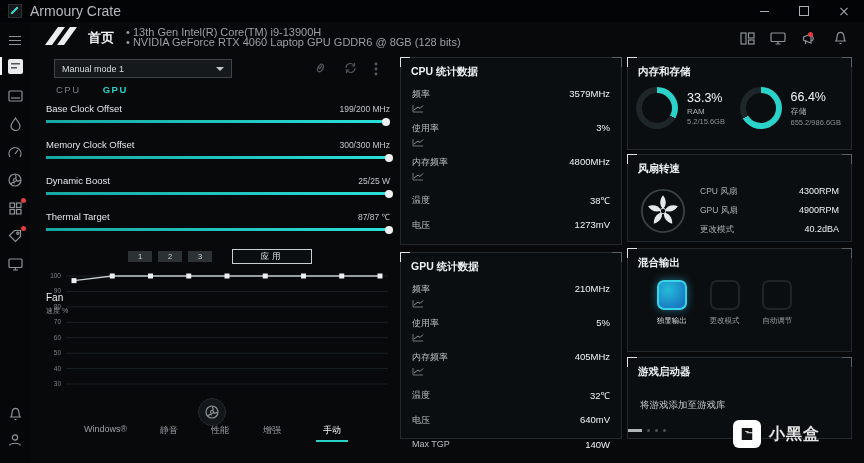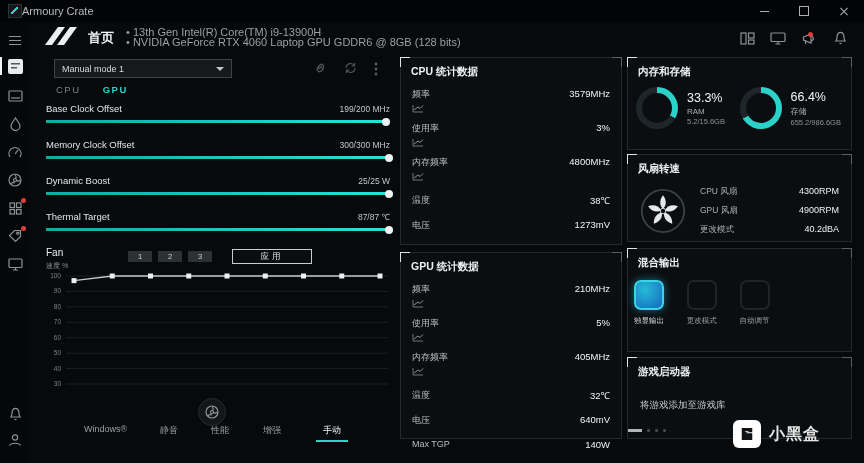--- a/index.html
+++ b/index.html
@@ -4,21 +4,21 @@
 <style>
   html,body{margin:0;padding:0;background:#000;}
   .screen{position:relative;width:864px;height:463px;background:#07090b;overflow:hidden;
           font-family:"Liberation Sans",sans-serif;color:#d3d7d9;}
 
   
   .titlebar{position:absolute;top:0;left:0;right:0;height:22px;background:#030405;display:flex;align-items:center;z-index:9;}
   .tb-logo{width:12px;height:12px;margin-left:8px;background:#14181a;border:1px solid #2b3134;position:relative;}
   .tb-logo::after{content:"";position:absolute;left:2px;top:2px;width:7px;height:7px;
           background:linear-gradient(135deg,transparent 40%,#2ad2c9 40%,#2ad2c9 60%,transparent 60%);}
-  .tb-title{font-size:11px;color:#b6babd;margin-left:0;}
+  .tb-title{font-size:14px;color:#b6babd;margin-left:8px;}
   .win-btns{margin-left:auto;display:flex;height:100%;}
   .win-btn{width:40px;display:flex;align-items:center;justify-content:center;color:#9aa0a3;}
   .g-min{display:block;width:9px;border-top:1px solid #aab0b3;}
   .g-max{display:block;width:8px;height:8px;border:1px solid #aab0b3;}
   .g-close{position:relative;display:block;width:10px;height:10px;}
   .g-close::before,.g-close::after{content:"";position:absolute;left:0;top:4.5px;width:10px;height:1px;background:#aab0b3;}
   .g-close::before{transform:rotate(45deg);} .g-close::after{transform:rotate(-45deg);}
 
   
   .sidebar{position:absolute;left:0;top:22px;width:30px;bottom:0;background:#050708;}
@@ -49,21 +49,21 @@
 
   .slider{position:absolute;left:46px;width:344px;}
   .sl-row{display:flex;justify-content:space-between;align-items:baseline;}
   .sl-label{font-size:9.5px;color:#e2e6e8;}
   .sl-value{font-size:8.5px;color:#c2c7ca;}
   .track{margin-top:6px;height:3px;background:#262b2f;position:relative;}
   .fill{position:relative;height:100%;background:linear-gradient(90deg,#17a7a3,#2ae0d9);}
   .fill::after{content:"";position:absolute;right:-3px;top:-2.5px;width:8px;height:8px;border-radius:50%;background:#eef1f2;}
 
   .fan-head{position:absolute;left:46px;top:247px;}
-  .fan-label{font-size:10px;color:#eef1f2;}
+  .fan-label{font-size:10px;color:#eef1f2;margin-top:45px;}
   .fan-axis{font-size:7px;color:#8d9397;margin-top:3px;}
   .presets{position:absolute;left:128px;top:251px;display:flex;}
   .preset{width:24px;height:11px;background:#2c3134;color:#cdd2d4;font-size:7.5px;display:flex;align-items:center;justify-content:center;margin-right:6px;}
   .apply-btn{position:absolute;left:232px;top:249px;width:78px;height:13px;border:1px solid #c9ced1;color:#e8ecee;font-size:8.5px;
              display:flex;align-items:center;justify-content:center;letter-spacing:3px;background:#0b0e10;}
 
   .fan-chart{position:absolute;left:46px;top:270px;width:348px;height:124px;}
   .ylabels{position:absolute;left:0;top:0;width:17px;height:120px;}
   .ytick{position:absolute;right:2px;font-size:6.5px;color:#7c8286;}
   #fan-curve{position:absolute;left:20px;top:0;}
@@ -101,21 +101,21 @@
   .g-label{font-size:8px;color:#aab0b3;margin-top:2px;}
   .g-detail{font-size:7.5px;color:#8b9194;margin-top:1px;}
 
   .fs-body{display:flex;align-items:center;padding:6px 12px 0;}
   .fs-rows{flex:1;margin-left:14px;}
   .fs-row{display:flex;justify-content:space-between;padding:3.5px 0;}
   .fs-label{font-size:8.5px;color:#a9afb2;}
   .fs-value{font-size:9px;color:#eef1f3;}
 
   .tiles{display:flex;padding:10px 6px 0;}
-  .tile{width:25%;display:flex;flex-direction:column;align-items:flex-start;}
+  .tile{width:25%;display:flex;flex-direction:column;align-items:flex-end;}
   .chip{width:30px;height:30px;border-radius:7px;border:2px solid #3a4145;display:flex;align-items:center;justify-content:center;box-sizing:border-box;}
   .chip-txt{font-size:7px;color:#9aa0a4;letter-spacing:.5px;}
   .chip.on{border-color:#39d4e6;background:radial-gradient(circle at 35% 30%,#25bcd9,#1668bd);box-shadow:0 0 9px rgba(45,180,220,.55);}
   .tile.dim .chip{opacity:.45;}
   .tile-label{font-size:7.5px;color:#9aa0a4;margin-top:6px;}
   .tile.sel .tile-label{color:#d9dde0;}
 
   .game-text{font-size:9.5px;color:#c6cbce;padding:20px 12px 0;}
 
   .dots{position:absolute;left:628px;top:429px;display:flex;align-items:center;gap:5px;}

